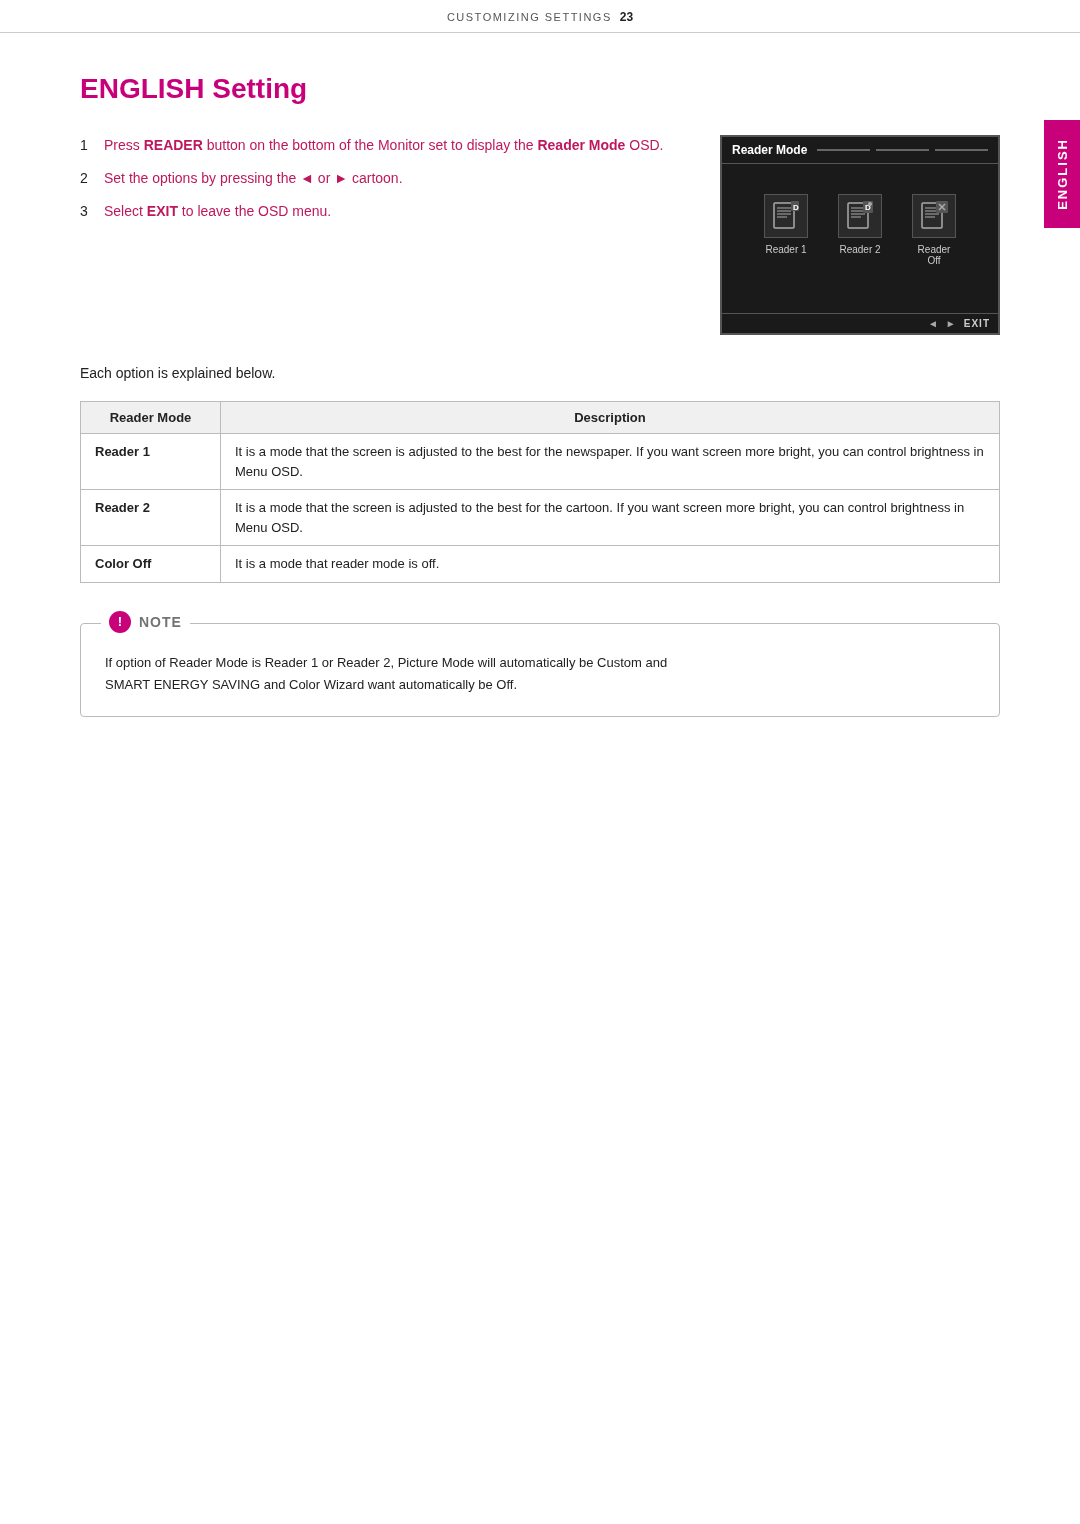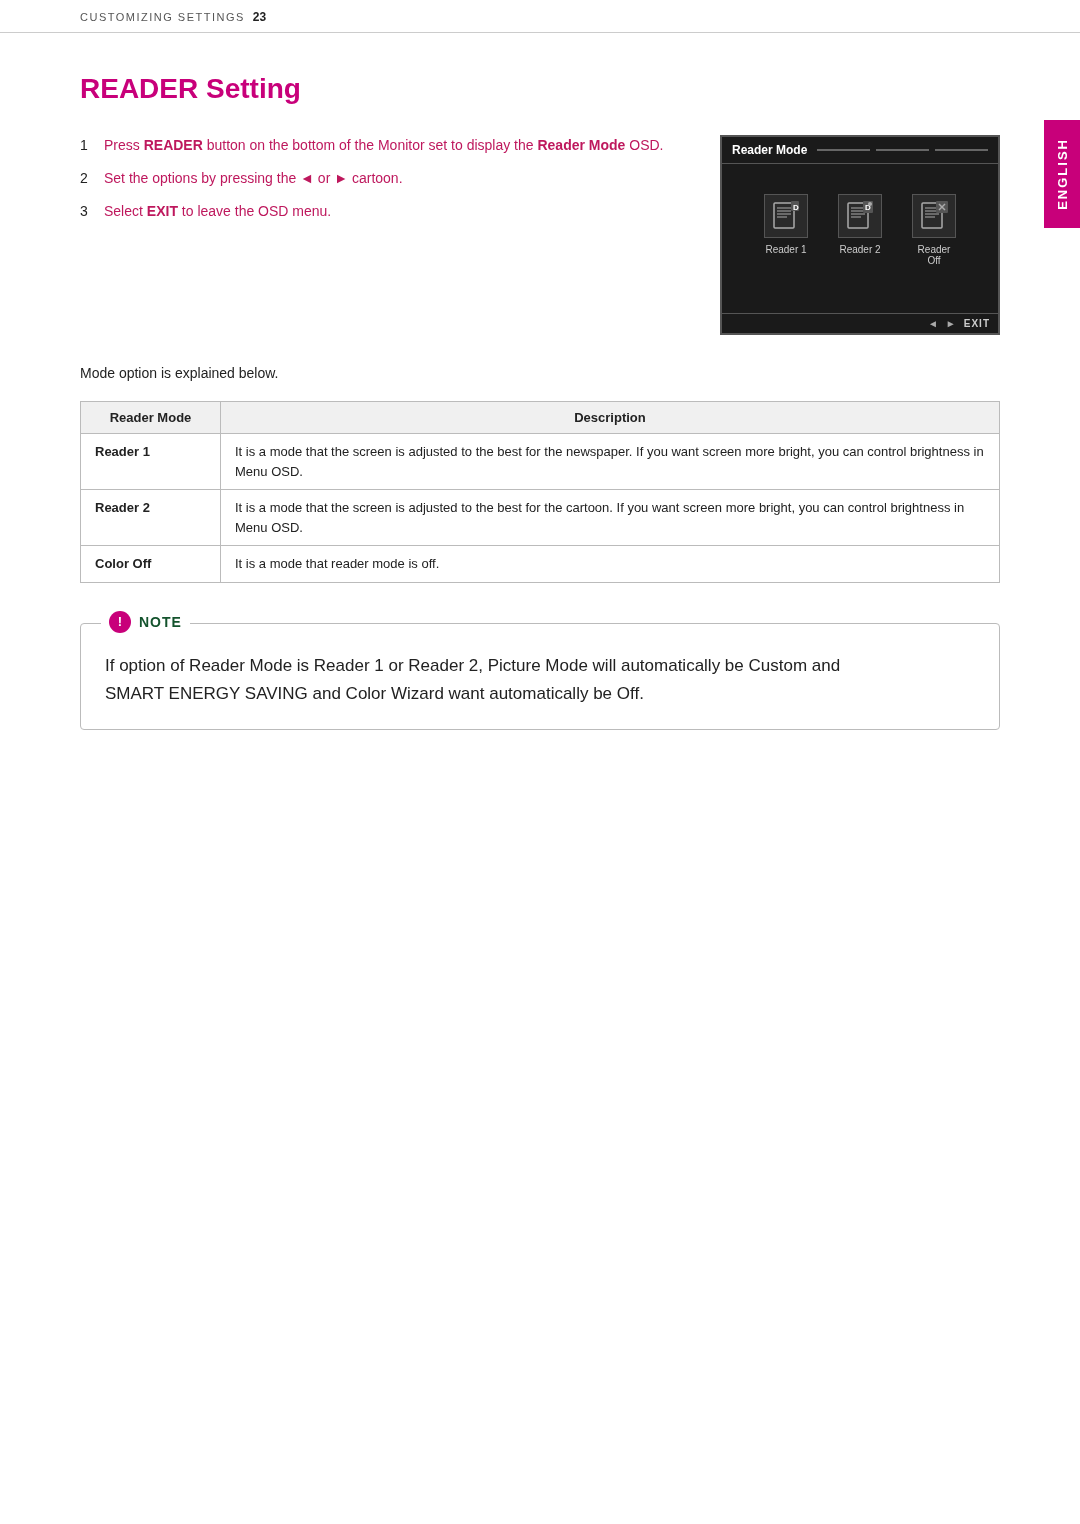--- a/index.html
+++ b/index.html
@@ -9,21 +9,21 @@
       color: #222;
       background: #fff;
       width: 1080px;
       min-height: 1524px;
       position: relative;
     }
 
     
     .top-header {
       display: flex;
-      justify-content: flex-start;
+      justify-content: center;
       align-items: center;
       padding: 10px 80px 8px 80px;
       border-bottom: 1px solid #ccc;
     }
     .top-header-text {
       font-size: 11px;
       letter-spacing: 1.5px;
       color: #555;
       text-transform: uppercase;
     }
@@ -248,45 +248,45 @@
       display: flex;
       align-items: center;
       justify-content: center;
       color: #fff;
       font-size: 13px;
       font-weight: bold;
     }
     .note-label {
       font-size: 14px;
       font-weight: bold;
-      color: #14532d;
+      color: #737373;
       letter-spacing: 1px;
     }
     .note-text {
-      font-size: 17px;
+      font-size: 13px;
       color: #222;
       line-height: 1.7;
       margin-top: 8px;
     }
   </style>
 </head>
 <body>
 
 <div class="top-header">
   <span class="top-header-text">CUSTOMIZING SETTINGS</span>
   <span class="top-header-num">23</span>
 </div>
 
 <div class="side-tab">
   <span class="side-tab-text">ENGLISH</span>
 </div>
 
 <div class="main-content">
 
-  <div class="page-title">READER Setting</div>
+  <div class="page-title">ENGLISH Setting</div>
 
   <div class="top-section">
 
     <div class="steps-section">
 
       <div class="step-item">
         <span class="step-number">1</span>
         <span class="step-text">
           Press <strong>READER</strong> button on the bottom of the Monitor set to display the <strong>Reader Mode</strong> OSD.
         </span>
@@ -371,21 +371,21 @@
 
         <div class="osd-bottom-bar">
           <span class="osd-nav-arrow">◄</span>
           <span class="osd-nav-arrow">►</span>
           <span class="osd-exit-btn">EXIT</span>
         </div>
       </div>
     </div>
   </div>
 
-  <p class="explanation">Mode option is explained below.</p>
+  <p class="explanation">Each option is explained below.</p>
 
   <table class="reader-table">
     <thead>
       <tr>
         <th>Reader Mode</th>
         <th>Description</th>
       </tr>
     </thead>
     <tbody>
       <tr>

